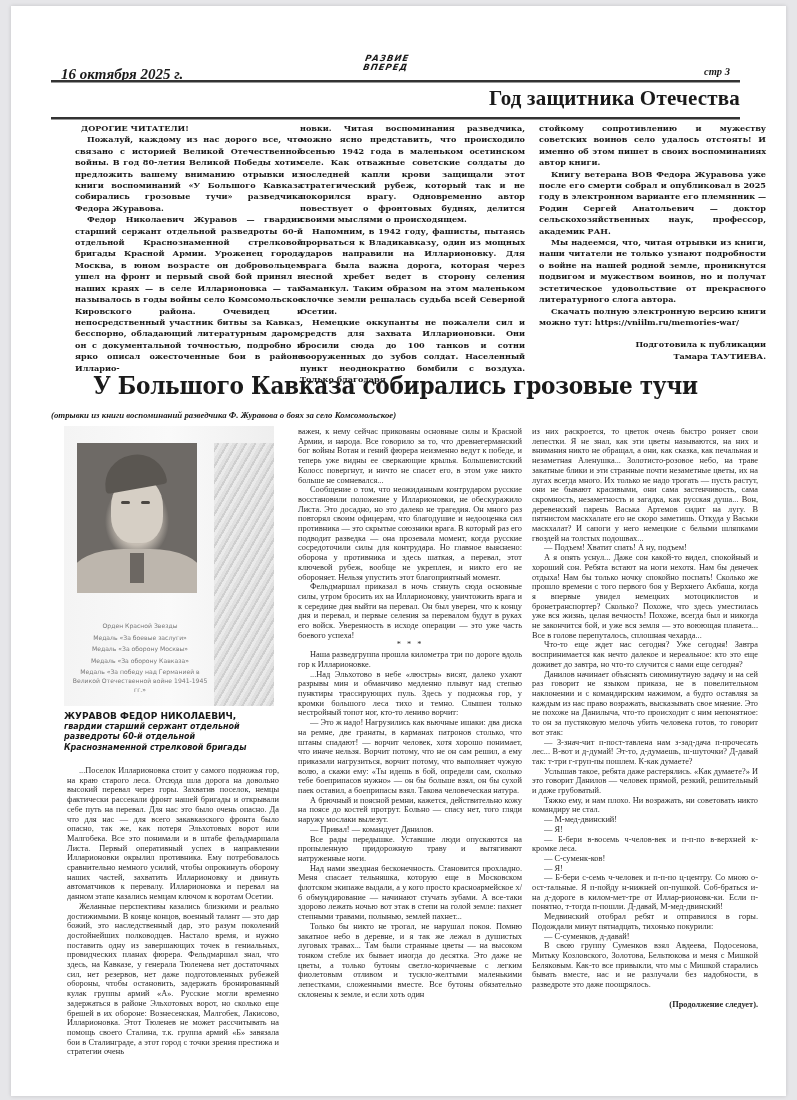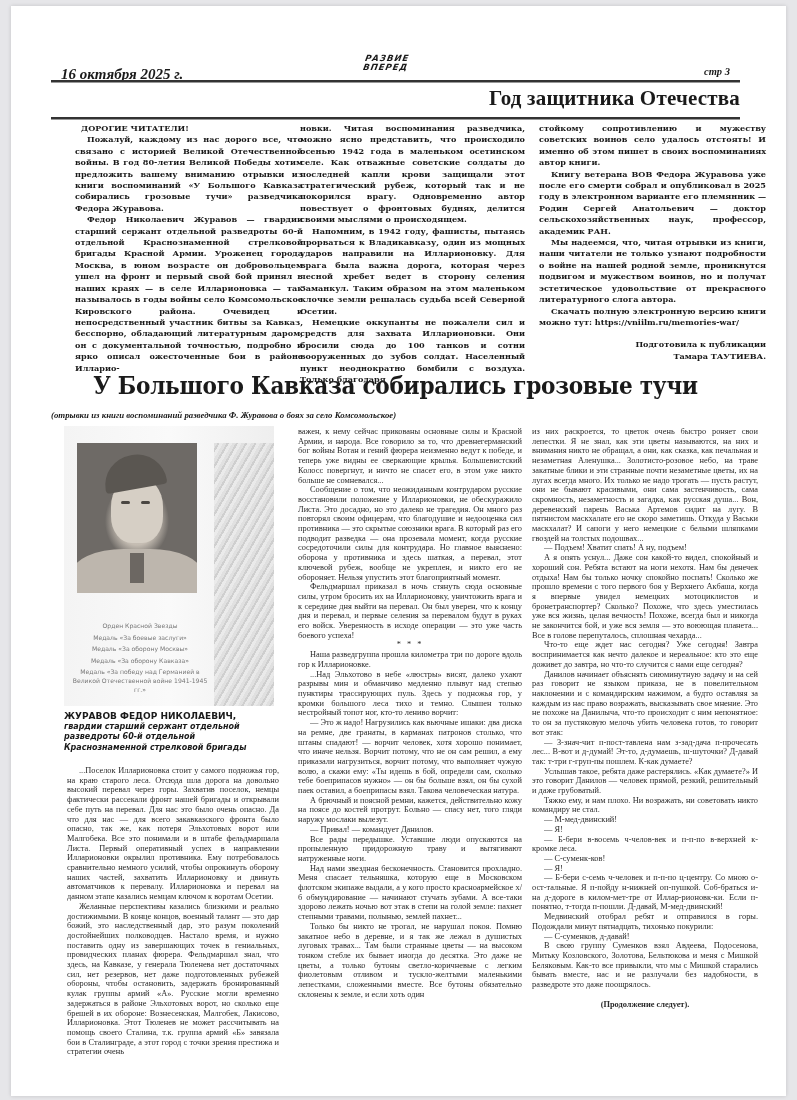--- a/index.html
+++ b/index.html
@@ -37,21 +37,21 @@
   .awards div { margin-bottom: 2.5px; }
   .caption { position: absolute; left: 53px; top: 705px; width: 212px; text-align: left; font-family: "DejaVu Sans", sans-serif; font-weight: bold; font-size: 8px; line-height: 10.5px; }
   .caption .name { font-size: 9px; }
   .caption .rank { font-style: italic; }
   .body { position: absolute; font-family: "Liberation Serif", serif; font-size: 8.35px; line-height: 9.7px; text-align: justify; color: #2a2a2a; }
   .body p { text-indent: 12px; }
   .body.b1 { left: 56px; top: 760px; width: 212px; }
   .body.b2 { left: 287px; top: 421px; width: 224px; }
   .body.b3 { left: 521px; top: 421px; width: 226px; }
   .stars { text-align: center; text-indent: 0 !important; letter-spacing: 2px; }
-  .cont { text-align: center; font-weight: bold; margin-top: 10px; text-indent: 0 !important; }
+  .cont { text-align: right; font-weight: bold; margin-top: 10px; text-indent: 0 !important; }
 </style>
 </head>
 <body>
 
 <div class="page">
 
   <div class="masthead">
     <span class="date">16 октября 2025 г.</span>
     <div class="logo">
       <div>РАЗВИЕ</div>

